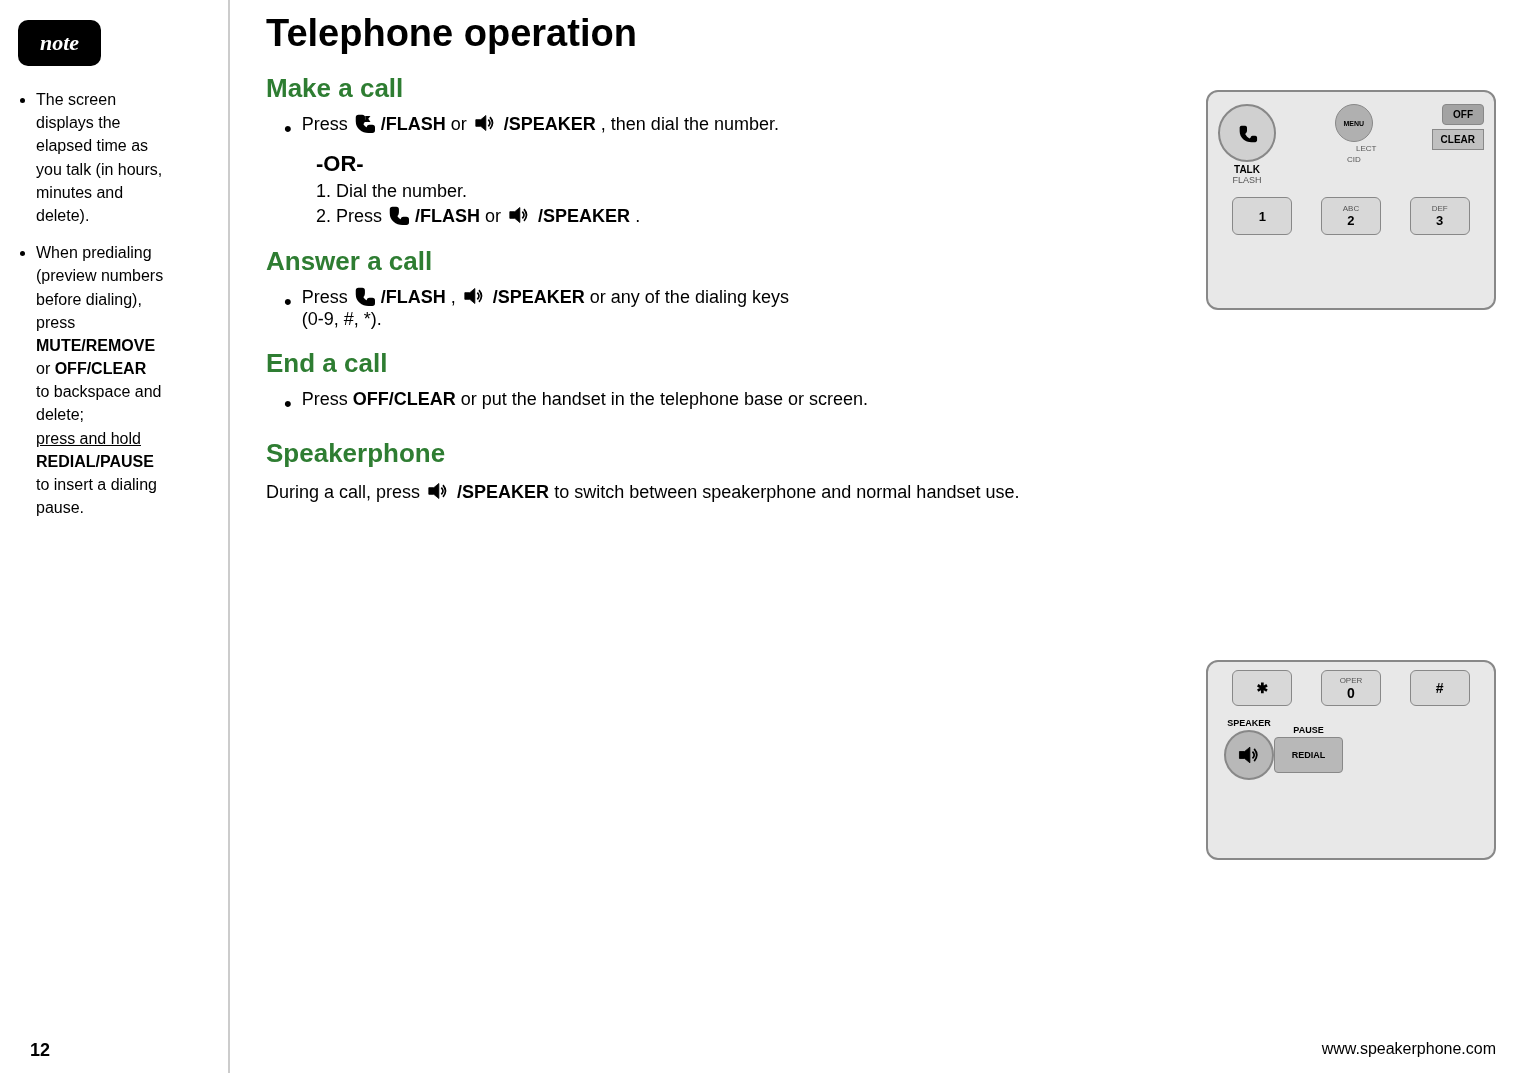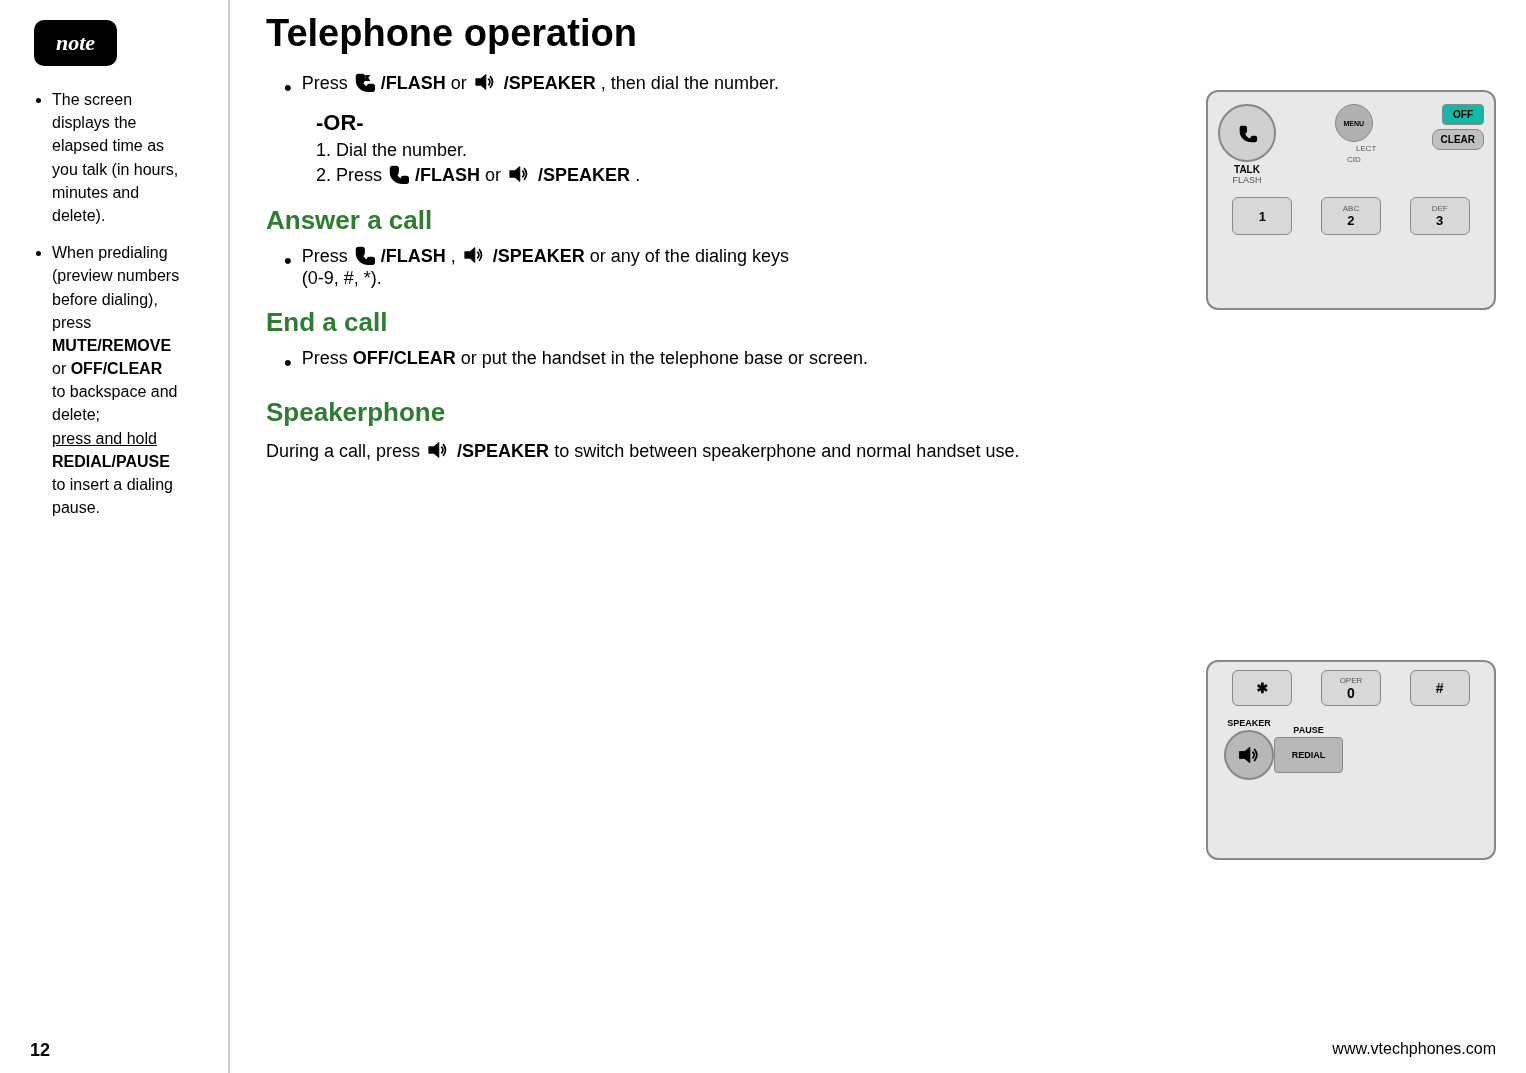--- a/index.html
+++ b/index.html
@@ -17,21 +17,21 @@
     .page-layout {
       display: flex;
       width: 100%;
       height: 100%;
     }
 
     
     .sidebar {
       width: 230px;
       min-width: 230px;
-      padding: 20px 18px 20px 34px;
+      padding: 20px 18px 20px 18px;
       border-right: 2px solid #ccc;
       position: relative;
     }
 
     .note-badge {
       background: #000;
       border-radius: 10px;
       padding: 10px 22px;
       display: inline-block;
       margin-bottom: 22px;
@@ -199,32 +199,32 @@
     }
 
     .phone-right-btns {
       display: flex;
       flex-direction: column;
       gap: 4px;
       align-items: flex-end;
     }
 
     .phone-off-btn {
-      background: #14b8a6;
+      background: #a3a3a3;
       border: 1.5px solid #888;
       border-radius: 4px;
       padding: 4px 10px;
       font-size: 10px;
       font-weight: bold;
     }
 
     .phone-clear-btn {
       background: #c0c0c0;
       border: 1.5px solid #888;
-      border-radius: 8px;
+      border-radius: 0;
       padding: 4px 8px;
       font-size: 10px;
       font-weight: bold;
     }
 
     .phone-menu-area {
       display: flex;
       flex-direction: column;
       align-items: center;
       gap: 2px;
@@ -422,20 +422,21 @@
         </span>
       </li>
     </ul>
   </div>
 
   <div class="main-content">
 
     <h1 class="page-title">Telephone operation</h1>
 
     <div>
+      <div class="section-title">Make a call</div>
 
       <div class="bullet-item">
         <span class="bullet-dot">•</span>
         <div class="bullet-content">
           <span>Press </span>
           
           <svg class="talk-icon" viewBox="0 0 24 24" fill="none" stroke="#000" stroke-width="2">
             <path d="M6 4 C5 4 4 5 4 6 L4 10 C4 17 10 22 17 22 L21 22 C22 22 23 21 23 20 L23 17 C23 16 22 15 21 15 L18 15 C17 15 16 16 16 17 L15 18 C13 17 11 15 10 13 L11 12 C12 11 12 10 12 9 L12 6 C12 5 11 4 10 4 Z" fill="#000"></path>
             <text x="5" y="10" font-size="5" fill="#000">TALK</text>
           </svg>
@@ -605,14 +606,14 @@
           </div>
         </div>
       </div>
     </div>
 
   </div>
 </div>
 
 <div class="page-footer">
   <span class="page-number">12</span>
-  <span class="website">www.vtechphones.com</span>
+  <span class="website">www.speakerphone.com</span>
 </div>
 
 </body></html>

